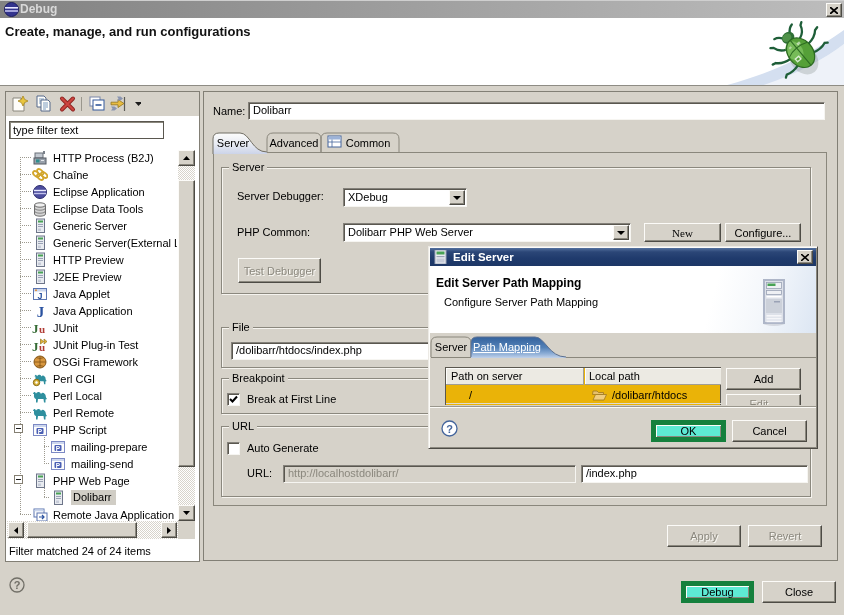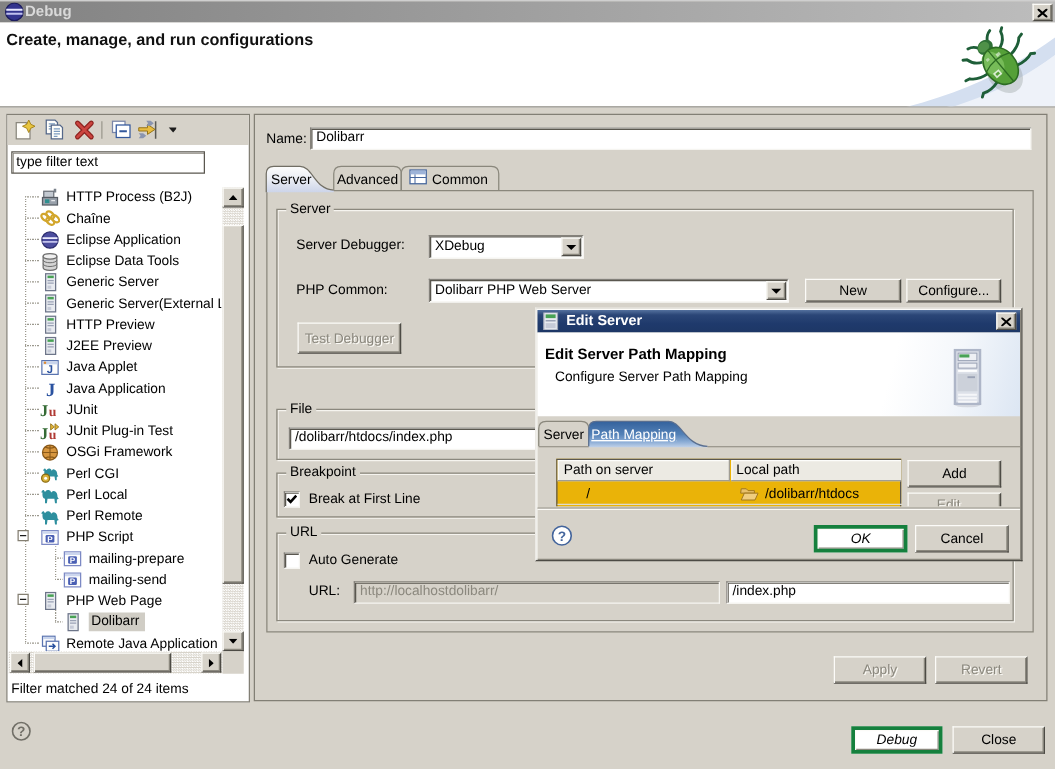--- a/index.html
+++ b/index.html
@@ -1,20 +1,20 @@
 <!DOCTYPE html>
 <html><head><meta charset="utf-8"><style>
 *{margin:0;padding:0;box-sizing:border-box;}
 html,body{width:844px;height:615px;overflow:hidden;}
 body{font-family:"Liberation Sans",sans-serif;font-size:11px;color:#000;background:#d6d2c9;position:relative;}
 .a{position:absolute;}
 .t{position:absolute;white-space:nowrap;line-height:13px;}
 .raised{background:#d6d2c9;border:1px solid;border-color:#fcfbf8 #4d4b45 #4d4b45 #fcfbf8;box-shadow:inset -1px -1px 0 #8b887e;}
 .btn{display:flex;align-items:center;justify-content:center;background:#d6d2c9;border:1px solid;border-color:#fcfbf8 #4d4b45 #4d4b45 #fcfbf8;box-shadow:inset -1px -1px 0 #8b887e;}
-.btndef{display:flex;align-items:center;justify-content:center;background:#ffffff;border:3px solid #15803d;box-shadow:inset 1px 1px 0 #fcfbf8,inset -1px -1px 0 #8b887e;font-style:italic;}
+.btndef{display:flex;align-items:center;justify-content:center;background:#5eead4;border:5px solid #15803d;box-shadow:inset 1px 1px 0 #fcfbf8,inset -1px -1px 0 #8b887e;}
 .sun{background:#fff;border:1px solid;border-color:#84817a #f6f5f1 #f6f5f1 #84817a;box-shadow:inset 1px 1px 0 #5a574f;}
 .grp{border:1px solid #8b887e;box-shadow:inset 1px 1px 0 #f6f4ef,1px 1px 0 #f6f4ef;}
 .glb{position:absolute;top:-7px;left:7px;background:#d6d2c9;padding:0 3px;line-height:13px;}
 .dis{color:#8b887e;text-shadow:1px 1px 0 #fbfaf6;}
 .cb{position:absolute;width:13px;height:13px;background:#fff;border:1px solid;border-color:#84817a #f6f5f1 #f6f5f1 #84817a;box-shadow:inset 1px 1px 0 #5a574f;}
 .vdot{position:absolute;width:1px;background-image:repeating-linear-gradient(to bottom,#9c998e 0,#9c998e 1px,transparent 1px,transparent 2px);}
 .hdot{position:absolute;height:1px;background-image:repeating-linear-gradient(to right,#9c998e 0,#9c998e 1px,transparent 1px,transparent 2px);}
 .row{position:absolute;height:17px;display:flex;align-items:center;}
 .row svg{margin-right:5px;flex:0 0 auto;}
 .row span{white-space:nowrap;}
@@ -414,21 +414,21 @@
         <div class="arrow-d" style="border-top-width:4px;"></div>
       </div>
     </div>
   <div class="t" style="left:33px;top:134px;">PHP Common:</div>
   <div class="sun a" style="left:139px;top:131px;width:288px;height:19px;">
       <div class="t" style="left:4px;top:2px;">Dolibarr PHP Web Server</div>
       <div class="btn a" style="right:1px;top:1px;width:16px;height:15px;">
         <div class="arrow-d"></div>
       </div>
     </div>
-  <div class="btn a" style="left:440px;top:131px;width:77px;height:19px;">New</div>
+  <div class="btn a" style="left:440px;top:131px;width:77px;height:19px;font-family:Liberation Serif, serif;">New</div>
   <div class="btn a" style="left:521px;top:131px;width:76px;height:19px;">Configure...</div>
   <div class="btn a dis" style="left:34px;top:166px;width:83px;height:25px;">Test Debugger</div>
 
   <div class="grp a" style="left:17px;top:235px;width:590px;height:41px;">
       <div class="glb">File</div>
     </div>
   <div class="sun a" style="left:27px;top:250px;width:572px;height:18px;">
       <div class="t" style="left:4px;top:1px;">/dolibarr/htdocs/index.php</div>
     </div>
 

